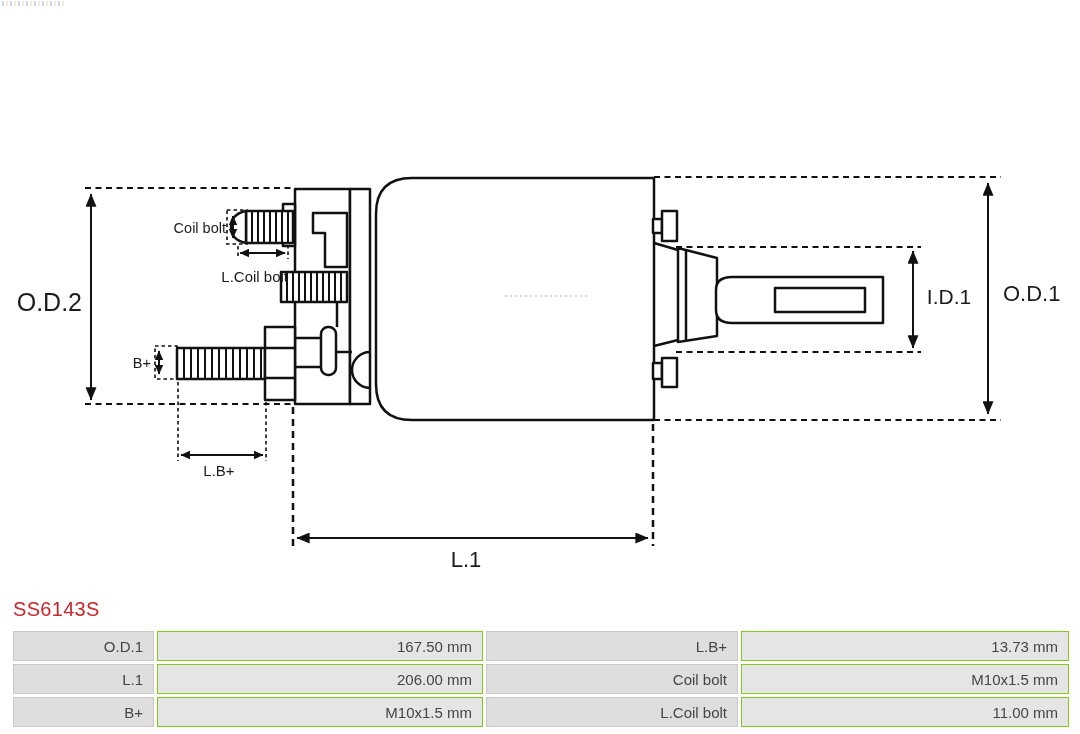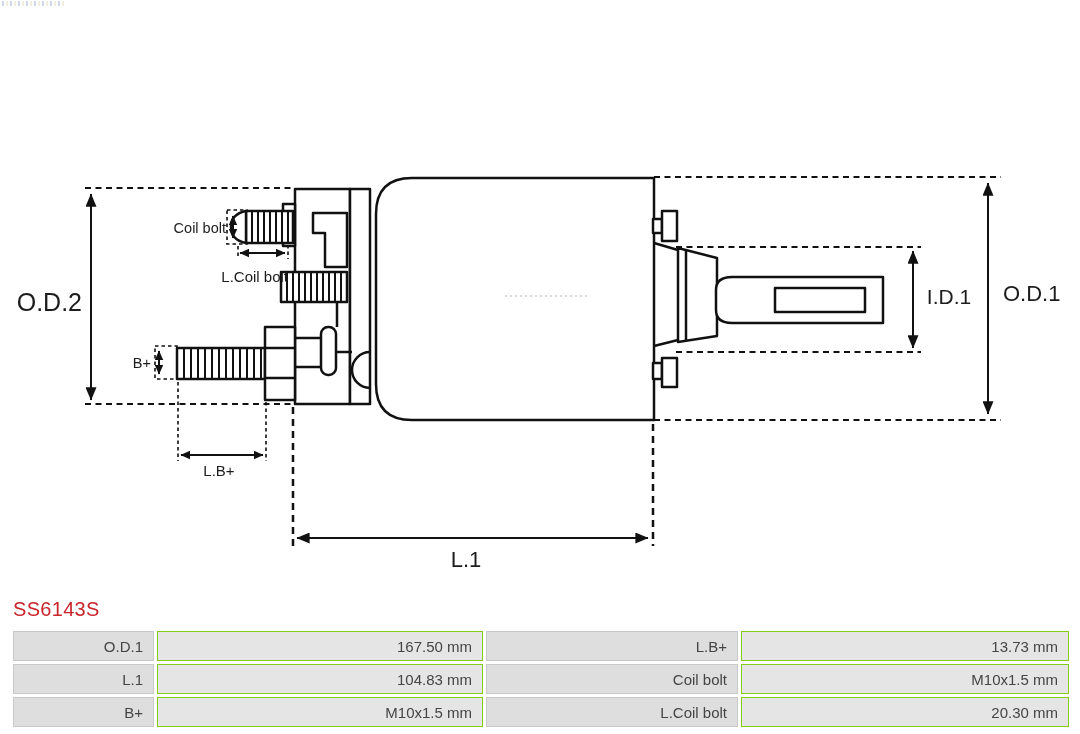--- a/index.html
+++ b/index.html
@@ -141,26 +141,26 @@
     </colgroup>
     <tbody>
       <tr>
         <td class="lbl">O.D.1</td>
         <td class="val">167.50 mm</td>
         <td class="lbl">L.B+</td>
         <td class="val">13.73 mm</td>
       </tr>
       <tr>
         <td class="lbl">L.1</td>
-        <td class="val">104.83 mm</td>
+        <td class="val">206.00 mm</td>
         <td class="lbl">Coil bolt</td>
         <td class="val">M10x1.5 mm</td>
       </tr>
       <tr>
         <td class="lbl">B+</td>
         <td class="val">M10x1.5 mm</td>
         <td class="lbl">L.Coil bolt</td>
-        <td class="val">20.30 mm</td>
+        <td class="val">11.00 mm</td>
       </tr>
     </tbody>
   </table>
 
 </div>
 
 </body></html>

